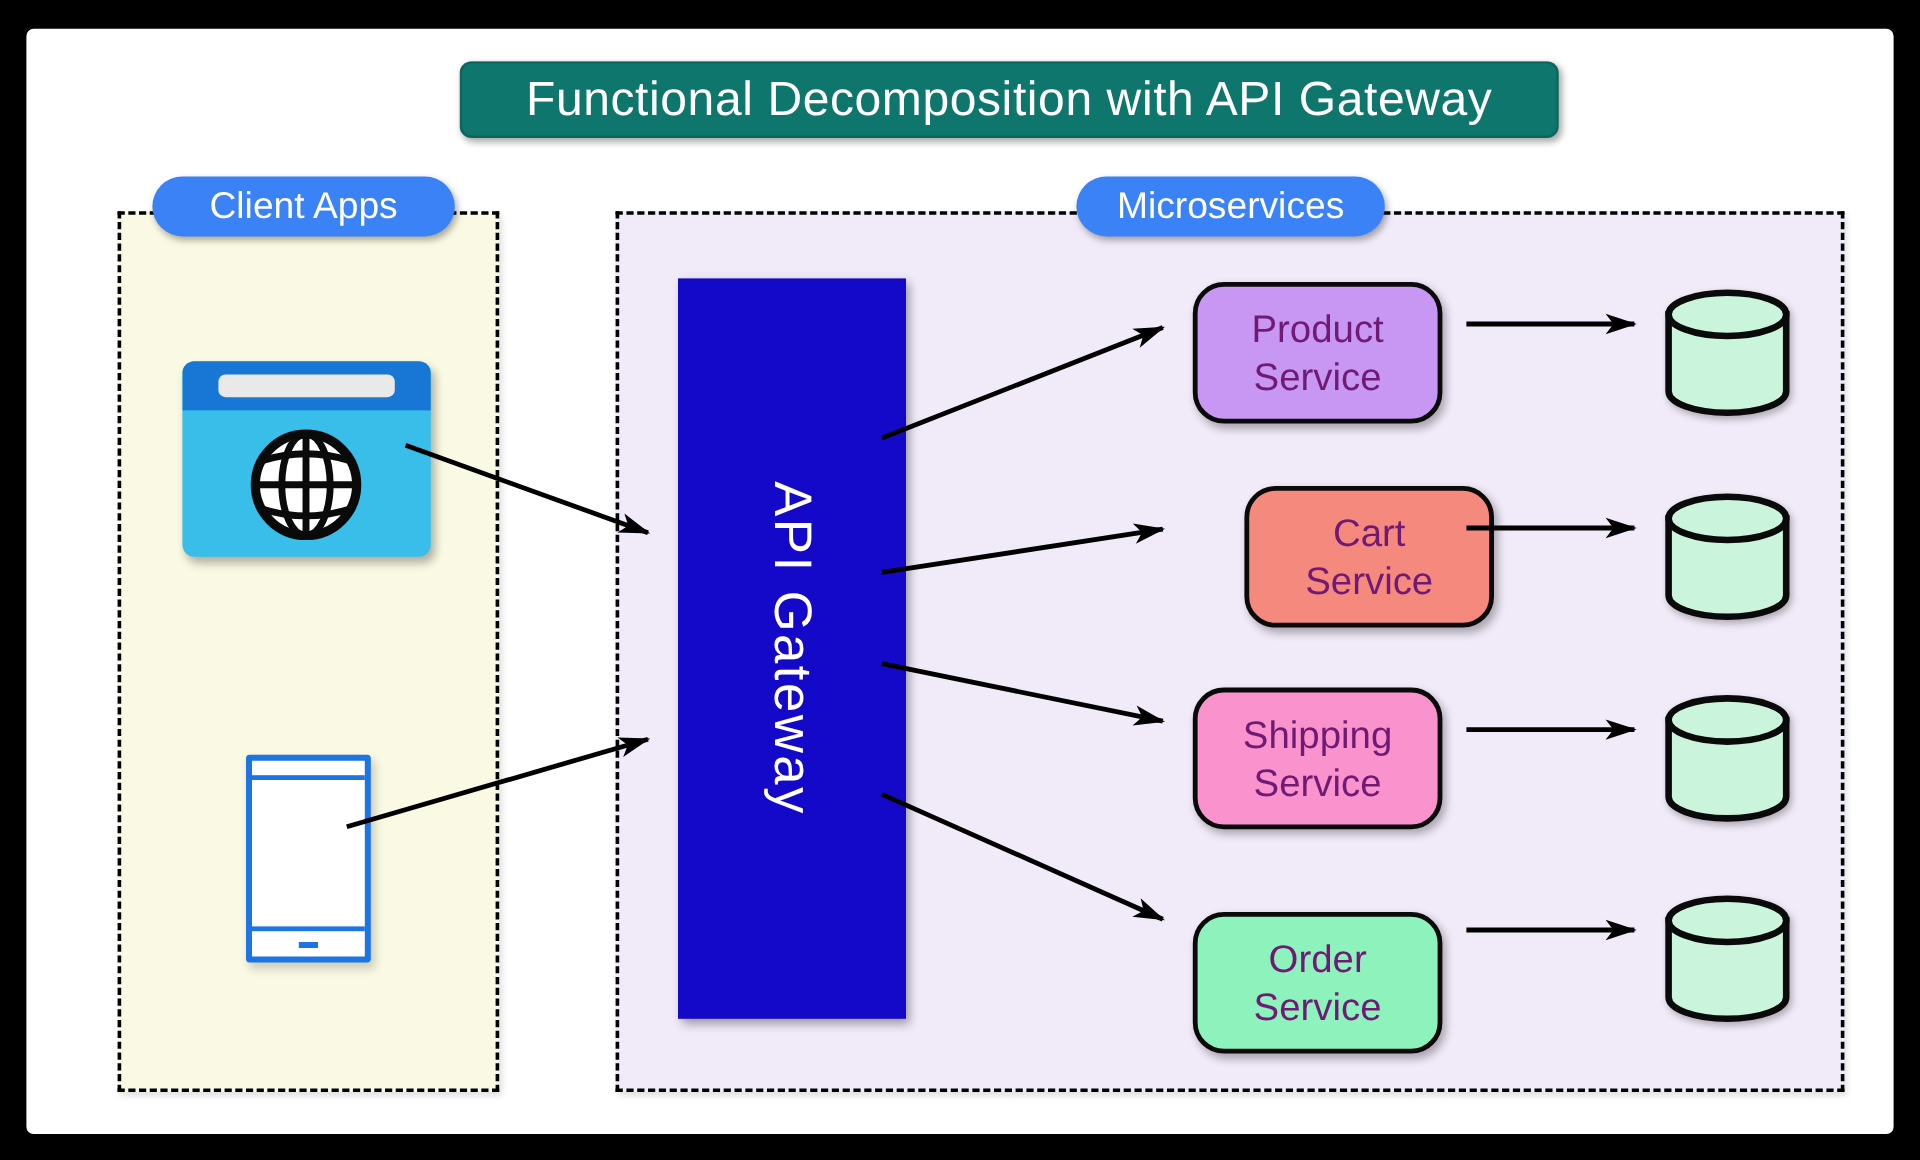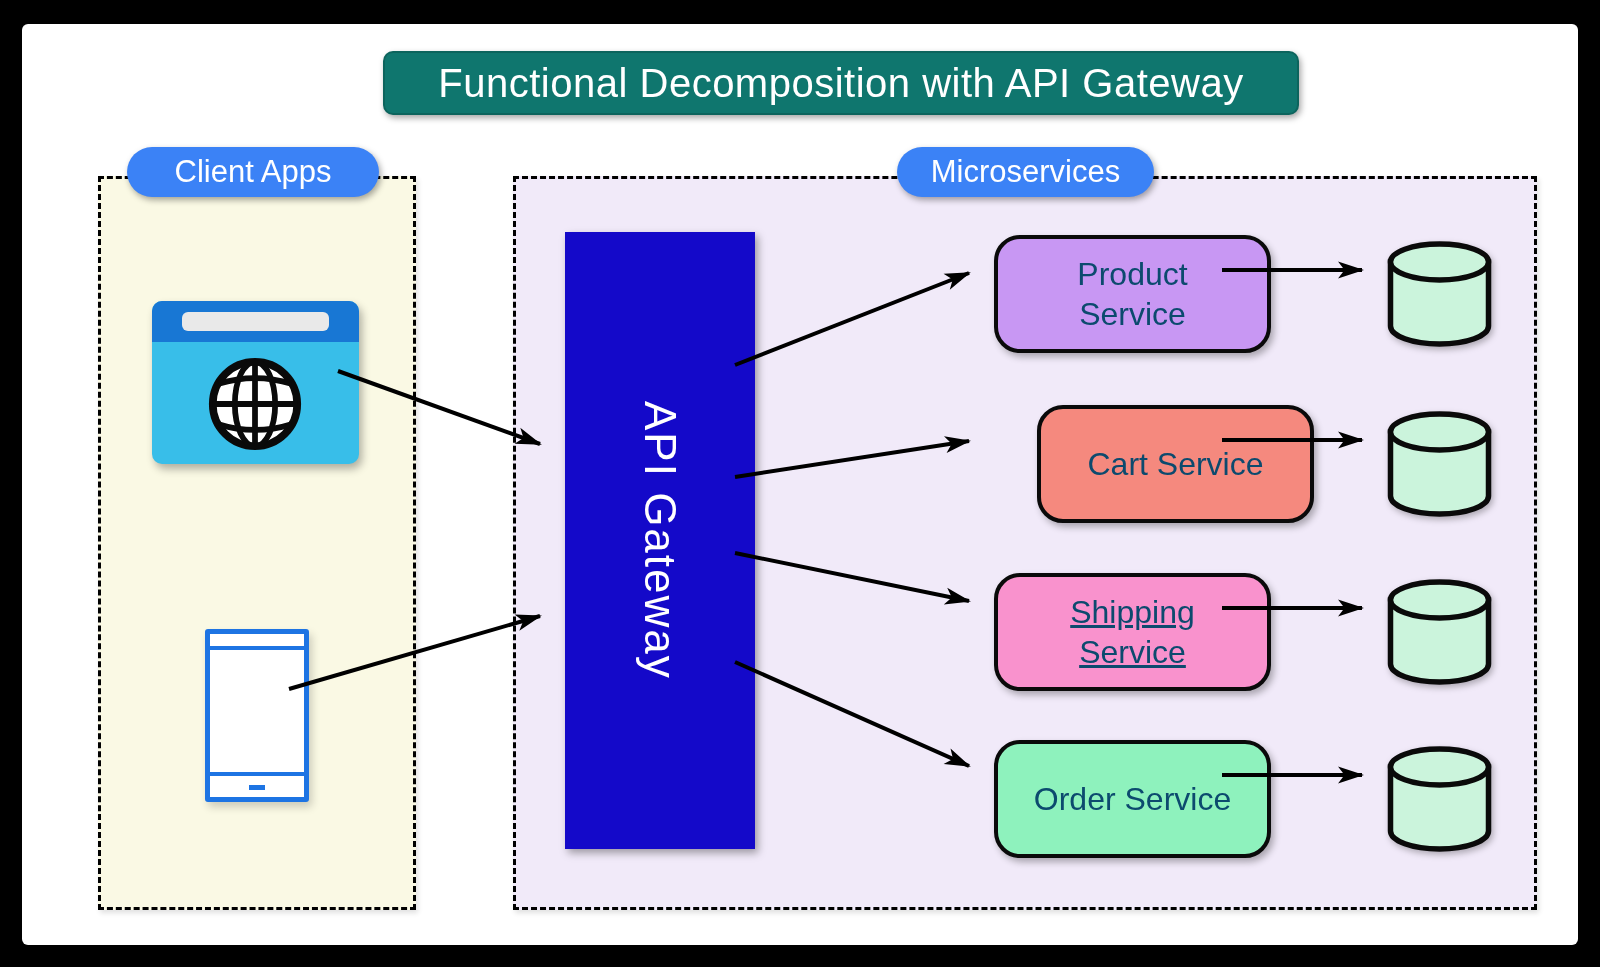--- a/index.html
+++ b/index.html
@@ -43,23 +43,23 @@
   .phone .bottomline{position:absolute;left:0;right:0;bottom:21px;height:4px;background:#1d74e3;}
   .phone .homedash{position:absolute;left:50%;margin-left:-8px;bottom:7px;width:16px;height:5px;background:#1d74e3;}
 
   
   .gateway{position:absolute;left:543px;top:208px;width:190px;height:617px;
     display:flex;align-items:center;justify-content:center;
     box-shadow:3px 4px 8px rgba(0,0,0,.35);}
   .gateway span{writing-mode:vertical-rl;color:#fff;font-size:44px;letter-spacing:2px;}
 
   
-  .service{position:absolute;left:972px;width:277px;height:118px;box-sizing:border-box;
+  .service{position:absolute;left:972px;width:208px;height:118px;box-sizing:border-box;
     border:4px solid #0a0a0a;border-radius:26px;display:flex;align-items:center;
-    justify-content:center;text-align:center;font-size:32px;line-height:1.26;color:#0c4a6e;
+    justify-content:center;text-align:center;font-size:32px;line-height:1.26;color:#701a75;
     padding:0 24px;box-shadow:3px 4px 7px rgba(0,0,0,.3);}
   .service.s0{top:211px;}
   .service.s1{top:381px;}
   .service.s2{top:549px;}
   .service.s3{top:716px;}
 
   
   .db{position:absolute;left:1365px;width:105px;height:108px;
     filter:drop-shadow(2px 3px 3px rgba(0,0,0,.28));}
   .db.d0{top:216px;} .db.d1{top:386px;} .db.d2{top:554px;} .db.d3{top:721px;}
@@ -97,22 +97,22 @@
 
   <div class="group micro" style="background-color: rgb(241, 234, 249);"></div>
   <div class="pill micro">Microservices</div>
 
   <div class="gateway" style="background-color: rgb(20, 9, 201);">
     <span>API Gateway</span>
   </div>
 
   <div class="service s0" style="background-color: rgb(200, 151, 243);">Product Service</div>
   <div class="service s1" style="background-color: rgb(245, 137, 126); margin-left: 43px;">Cart Service</div>
-  <div class="service s2" style="background-color: rgb(249, 146, 205); text-decoration: underline;">Shipping Service</div>
-  <div class="service s3" style="background-color: rgb(142, 242, 189);">Order Service</div>
+  <div class="service s2" style="background-color: rgb(249, 146, 205);">Shipping Service</div>
+  <div class="service s3" style="background-color: rgb(142, 242, 189); margin-top: 20px;">Order Service</div>
 
   <svg class="db d0" viewBox="0 0 105 108">
     <path d="M3.5 22 V86 A49 18 0 0 0 101.5 86 V22 Z" stroke="#0a0a0a" stroke-width="5.5" fill="#cbf4dc"></path>
     <ellipse cx="52.5" cy="22" rx="49" ry="18" stroke="#0a0a0a" stroke-width="5.5" fill="#cbf4dc"></ellipse>
   </svg>
   <svg class="db d1" viewBox="0 0 105 108">
     <path d="M3.5 22 V86 A49 18 0 0 0 101.5 86 V22 Z" stroke="#0a0a0a" stroke-width="5.5" fill="#cbf4dc"></path>
     <ellipse cx="52.5" cy="22" rx="49" ry="18" stroke="#0a0a0a" stroke-width="5.5" fill="#cbf4dc"></ellipse>
   </svg>
   <svg class="db d2" viewBox="0 0 105 108">

